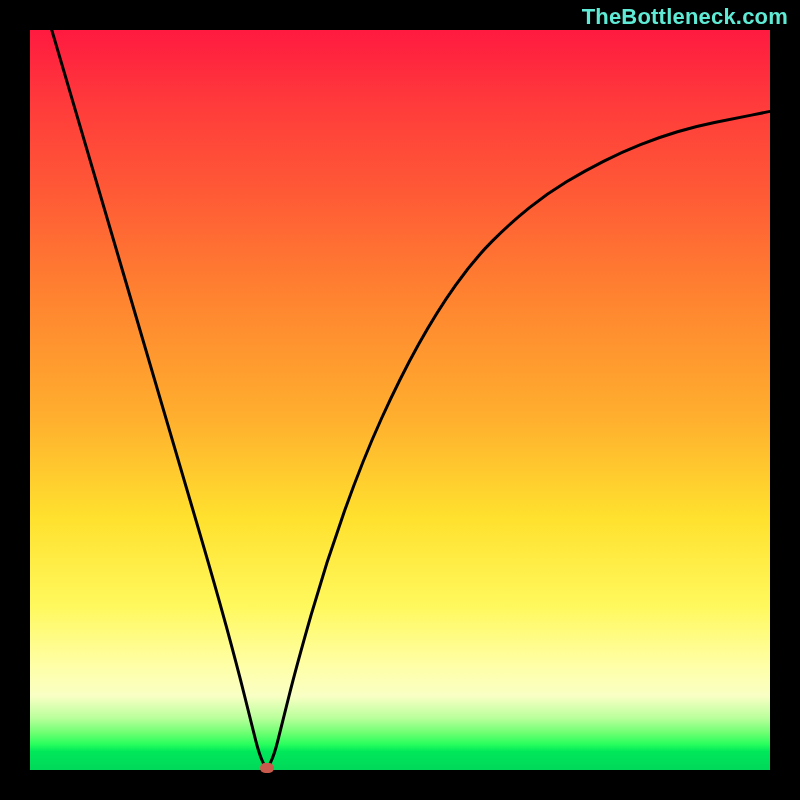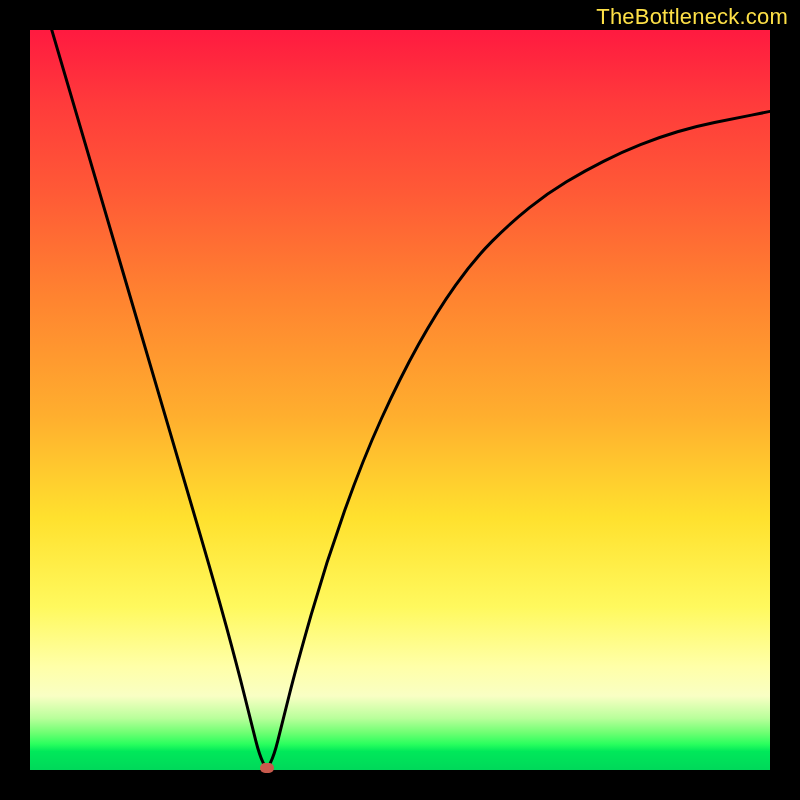--- a/index.html
+++ b/index.html
@@ -14,23 +14,23 @@
   .frame {
     position: relative;
     width: 800px;
     height: 800px;
     background: #000;
   }
   .attribution {
     position: absolute;
     top: 4px;
     right: 12px;
-    color: #fde047;
+    color: #5eead4;
     font-size: 22px;
-    font-weight: 400;
+    font-weight: 700;
     letter-spacing: 0.2px;
   }
   .plot-area {
     position: absolute;
     left: 30px;
     top: 30px;
     width: 740px;
     height: 740px;
     
     background:

